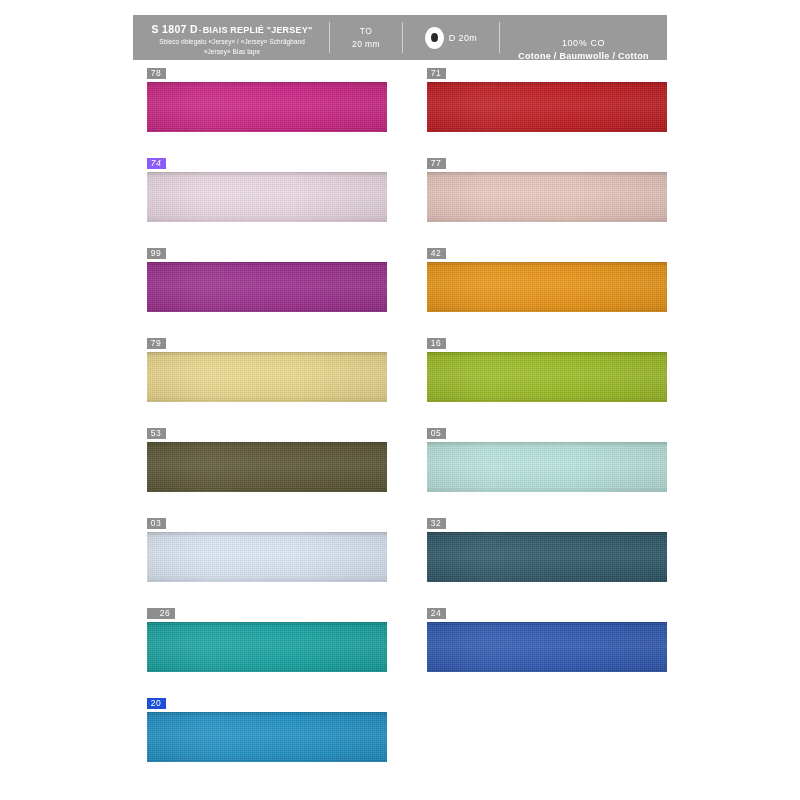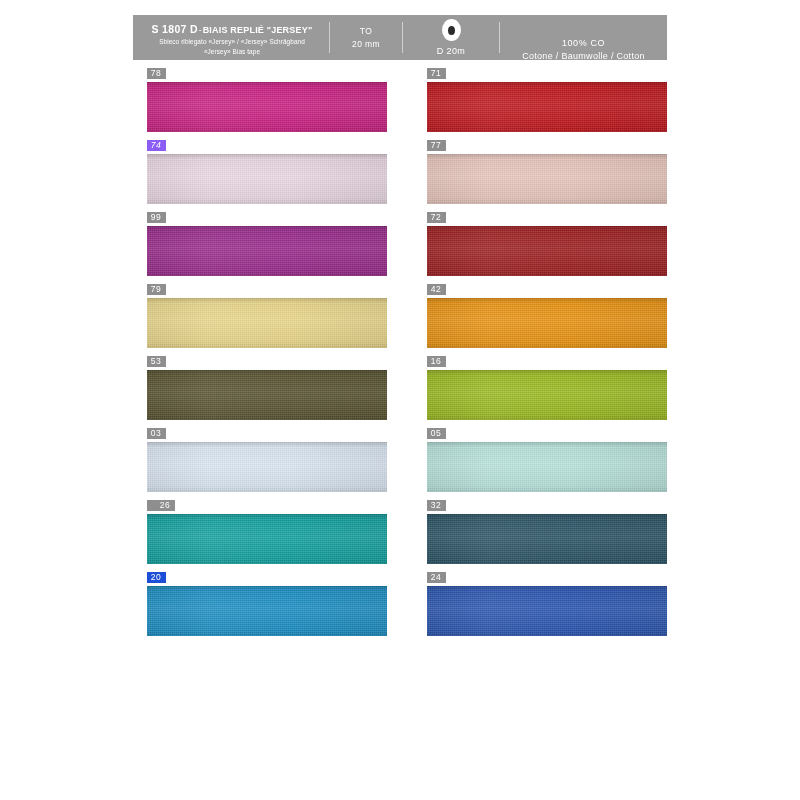--- a/index.html
+++ b/index.html
@@ -83,21 +83,21 @@
     flex: 0 0 72px;
   }
   .width-line {
     font-size: 8.5px;
     line-height: 1.5;
     letter-spacing: 0.4px;
   }
 
   #hdr-roll {
     flex: 0 0 96px;
-    flex-direction: column;
+    flex-direction: row;
     gap: 5px;
   }
   .spool-icon {
     width: 19px;
     height: 22px;
     border-radius: 50%;
     background: #ffffff;
     display: flex;
     align-items: center;
     justify-content: center;
@@ -121,40 +121,41 @@
   .comp-line1 {
     font-size: 9px;
     letter-spacing: 0.6px;
     line-height: 1.4;
   }
   .comp-line2 {
     font-size: 9px;
     letter-spacing: 0.3px;
     line-height: 1.4;
     white-space: nowrap;
+    font-weight: bold;
   }
 
   
   #grid {
     position: absolute;
     left: 133px;
     top: 62px;
     width: 534px;
   }
   .column {
     position: absolute;
     top: 0;
     width: 240px;
   }
   #col-left  { left: 14px; }
   #col-right { left: 294px; }
 
   .swatch-block {
     position: relative;
-    margin-bottom: 2px;
+    margin-bottom: 20px;
   }
   .code-tag {
     display: inline-block;
     background: #8e8e8e;
     color: #ffffff;
     font-size: 8.5px;
     line-height: 11px;
     height: 11px;
     padding: 0 4px 0 3px;
     min-width: 12px;
@@ -277,24 +278,20 @@
       </div>
     <div class="column" id="col-right">
         <div class="swatch-block"><div class="code-tag" style="background: rgb(142, 142, 142);">71</div><div class="swatch" style="background: rgb(193, 23, 29);">
             <div class="weave"></div>
             <div class="shade"></div>
           </div></div>
         <div class="swatch-block"><div class="code-tag" style="background: rgb(142, 142, 142);">77</div><div class="swatch" style="background: rgb(233, 199, 190);">
             <div class="weave"></div>
             <div class="shade"></div>
           </div></div>
-        <div class="swatch-block"><div class="code-tag" style="background: rgb(142, 142, 142);">72</div><div class="swatch" style="background: rgb(159, 31, 33);">
-            <div class="weave"></div>
-            <div class="shade"></div>
-          </div></div>
         <div class="swatch-block"><div class="code-tag" style="background: rgb(142, 142, 142);">42</div><div class="swatch" style="background: rgb(235, 148, 18);">
             <div class="weave"></div>
             <div class="shade"></div>
           </div></div>
         <div class="swatch-block"><div class="code-tag" style="background: rgb(142, 142, 142);">16</div><div class="swatch" style="background: rgb(156, 188, 33);">
             <div class="weave"></div>
             <div class="shade"></div>
           </div></div>
         <div class="swatch-block"><div class="code-tag" style="background: rgb(142, 142, 142);">05</div><div class="swatch" style="background: rgb(185, 228, 221);">
             <div class="weave"></div>

